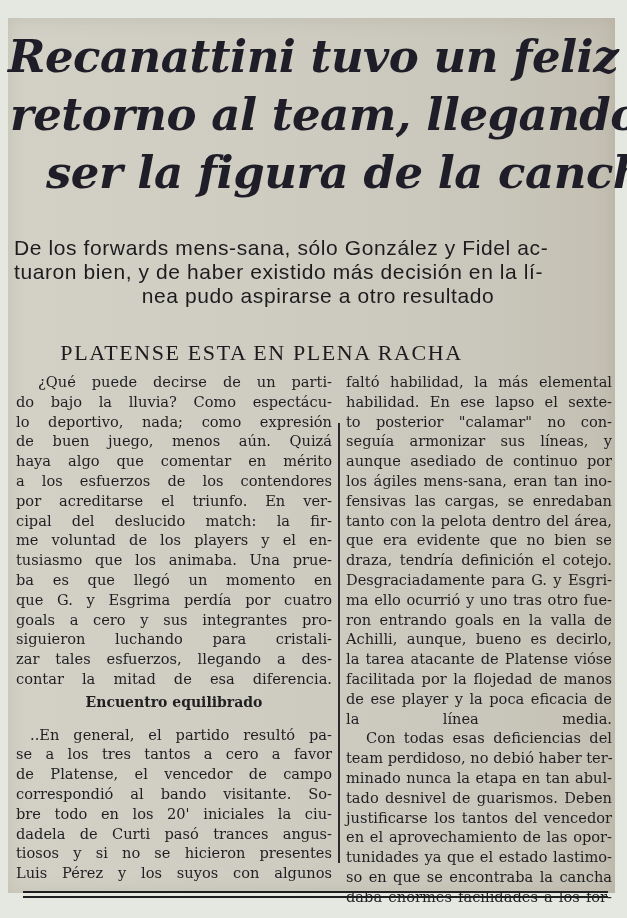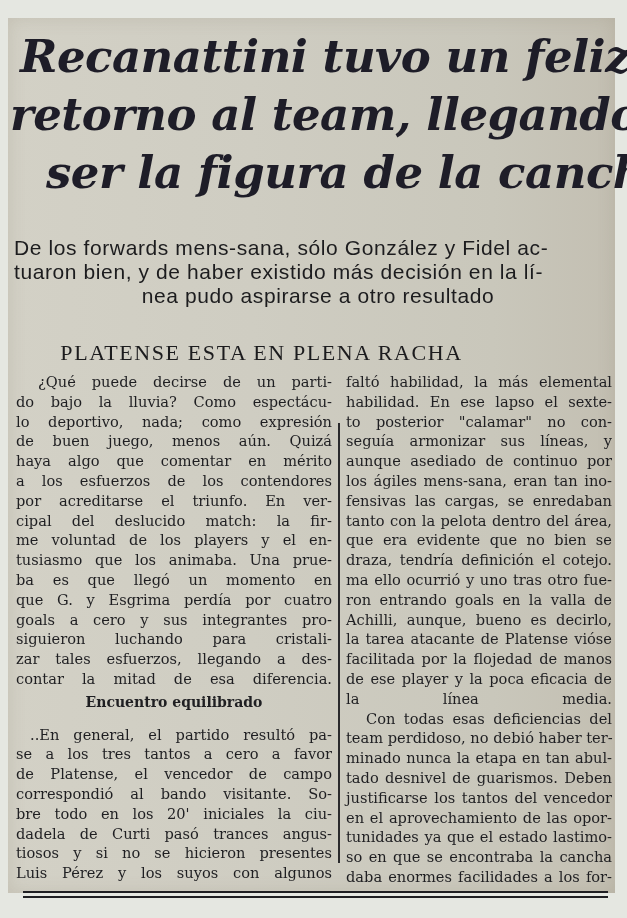--- a/index.html
+++ b/index.html
@@ -22,21 +22,21 @@
     left: 0; top: 10px; width: 600px;
     font-family: "DejaVu Serif", serif;
     font-style: italic;
     font-weight: bold;
     color: #1e1d28;
     font-size: 45px;
     line-height: 58px;
     letter-spacing: -0.5px;
   }
   .headline .l { display: block; white-space: nowrap; }
-  .headline .l1 { padding-left: 12px; text-align: right; }
+  .headline .l1 { padding-left: 0px; text-align: right; }
   .headline .l2 { padding-left: 2px; }
   .headline .l3 { padding-left: 38px; }
   .deck {
     position: absolute;
     left: 6px; top: 218px; width: 588px;
     font-family: Liberation Sans, sans-serif;
     font-size: 21px;
     line-height: 24px;
     color: #1c1c1e;
     letter-spacing: 0.6px;
@@ -144,20 +144,21 @@
       <span class="ln">faltó habilidad, la más elemental</span>
       <span class="ln">habilidad. En ese lapso el sexte-</span>
       <span class="ln">to posterior "calamar" no con-</span>
       <span class="ln">seguía armonizar sus líneas, y</span>
       <span class="ln">aunque asediado de continuo por</span>
       <span class="ln">los ágiles mens-sana, eran tan ino-</span>
       <span class="ln">fensivas las cargas, se enredaban</span>
       <span class="ln">tanto con la pelota dentro del área,</span>
       <span class="ln">que era evidente que no bien se</span>
       <span class="ln">draza, tendría definición el cotejo.</span>
+      <span class="ln">Desgraciadamente para G. y Esgri-</span>
       <span class="ln">ma ello ocurrió y uno tras otro fue-</span>
       <span class="ln">ron entrando goals en la valla de</span>
       <span class="ln">Achilli, aunque, bueno es decirlo,</span>
       <span class="ln">la tarea atacante de Platense vióse</span>
       <span class="ln">facilitada por la flojedad de manos</span>
       <span class="ln">de ese player y la poca eficacia de</span>
       <span class="ln last">la línea media.</span>
     </p>
     <p>
       <span class="ln" style="padding-left:20px">Con todas esas deficiencias del</span>

